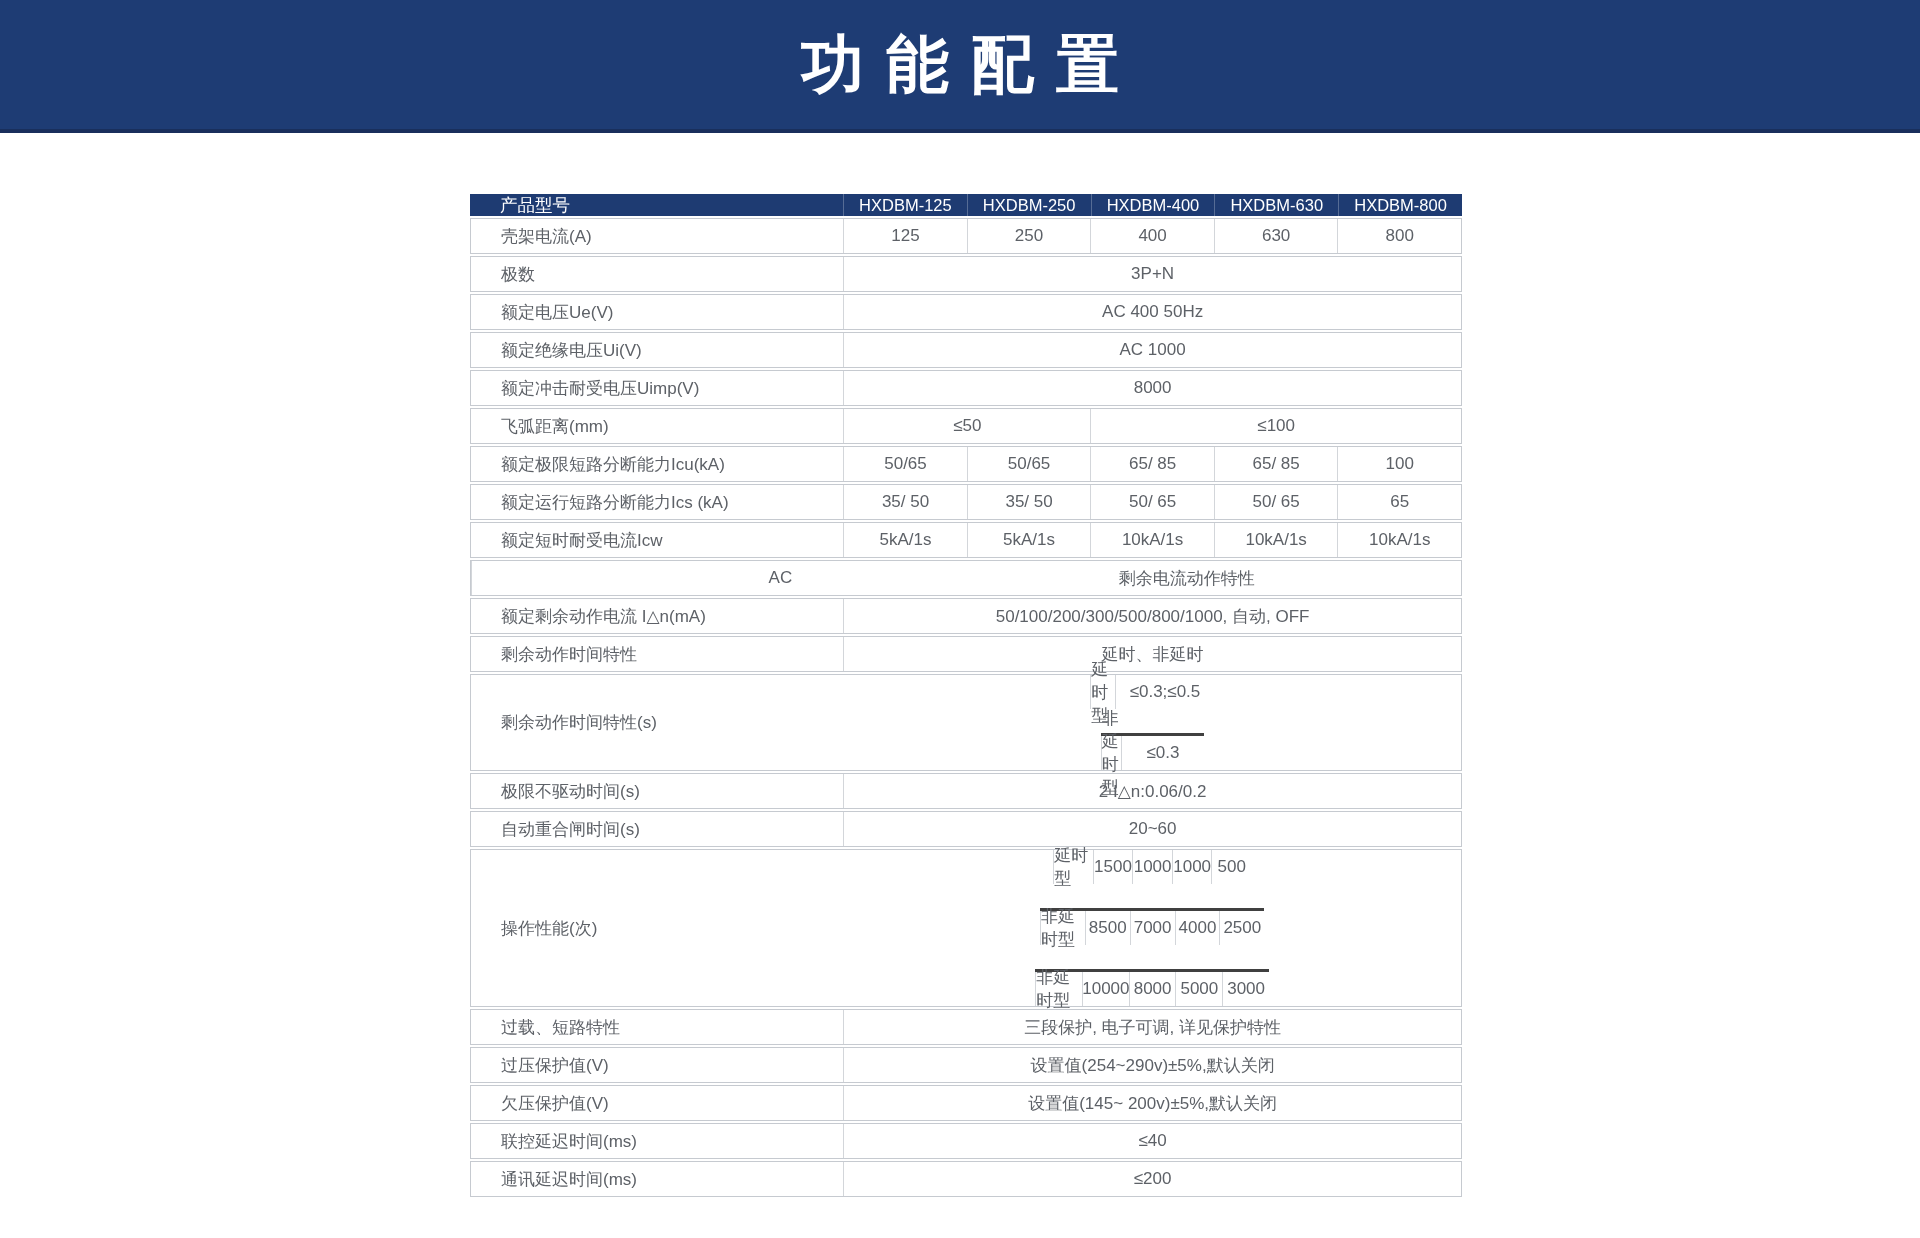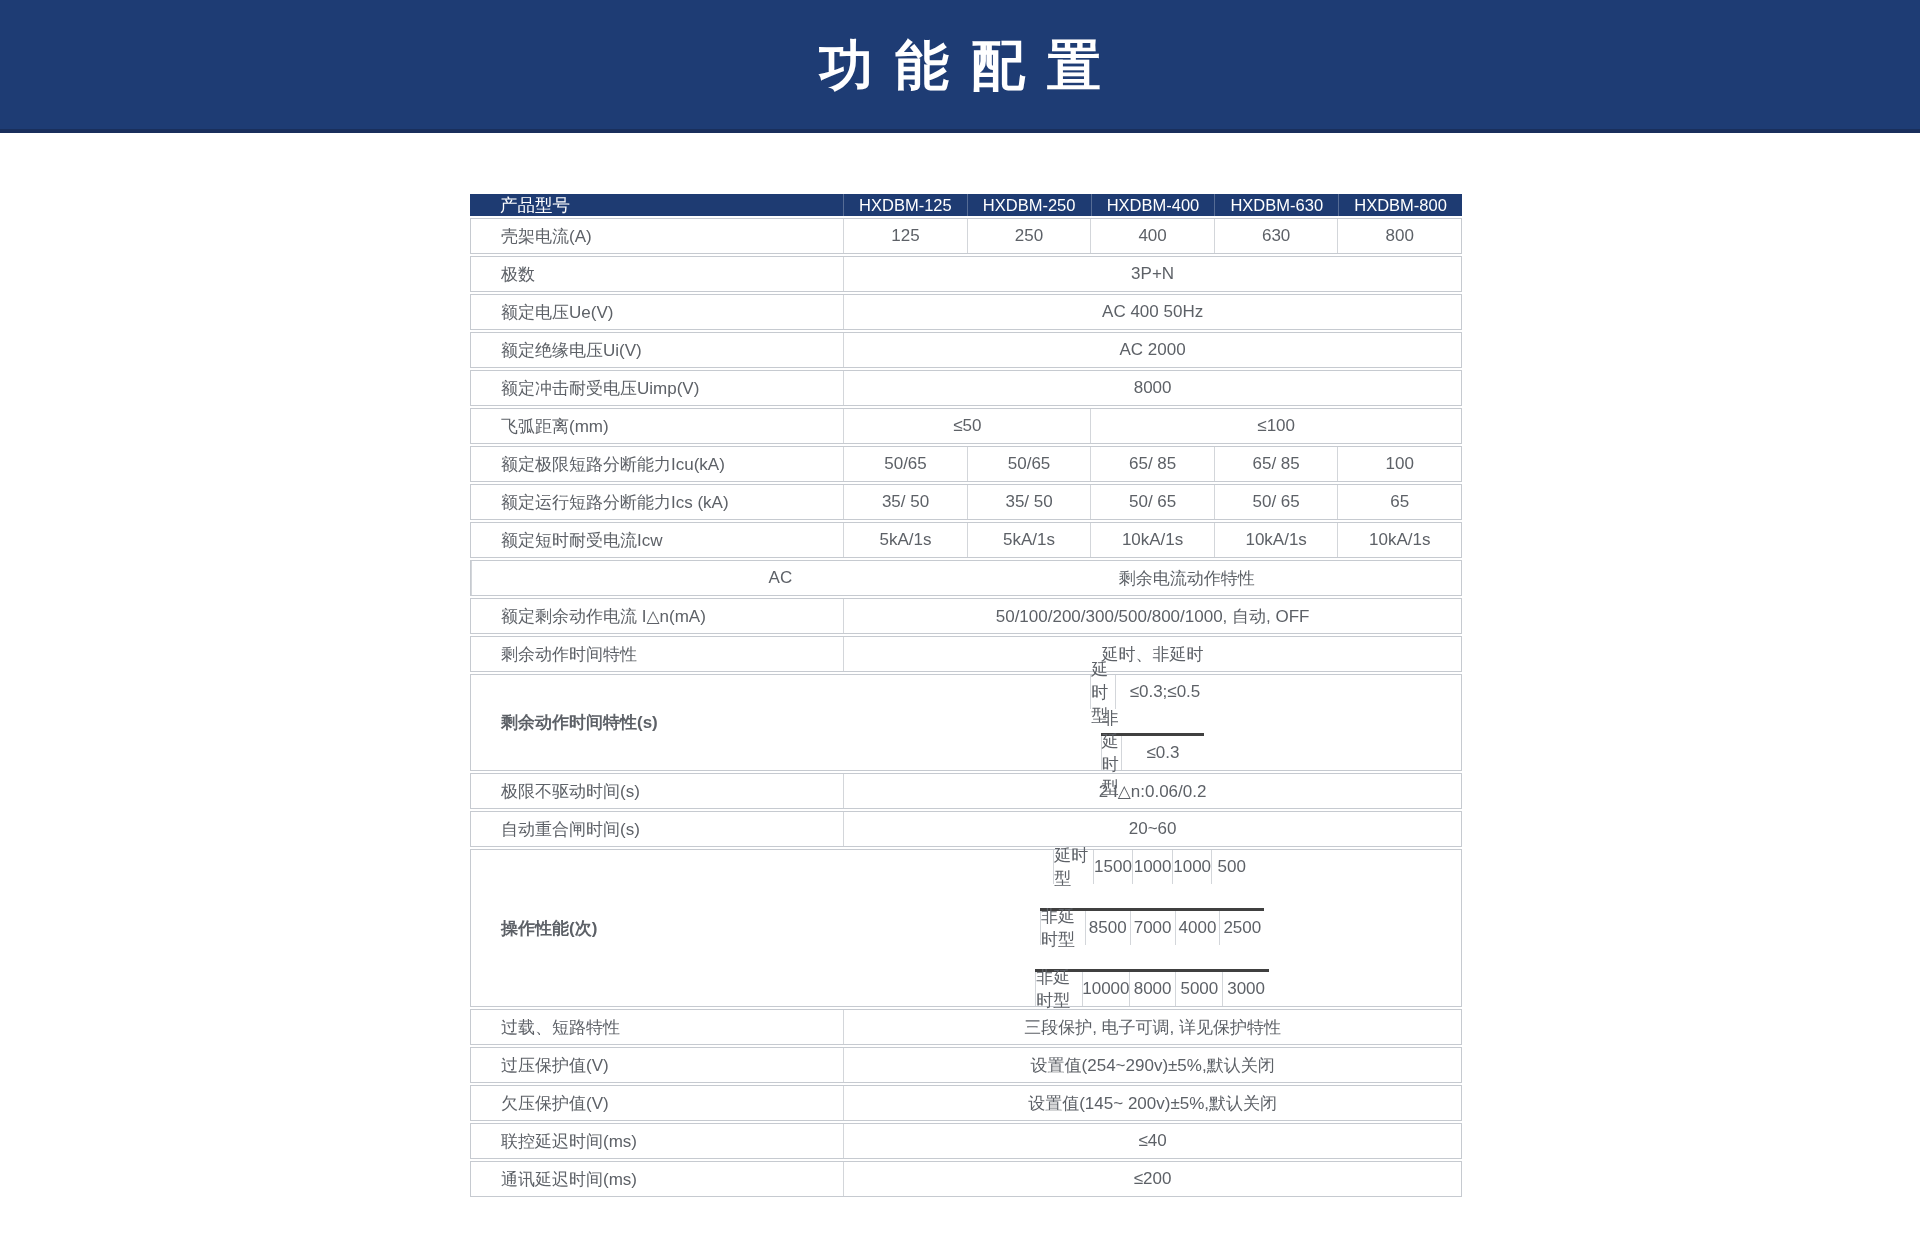--- a/index.html
+++ b/index.html
@@ -7,21 +7,21 @@
     width:1920px;height:1238px;background:#ffffff;position:relative;overflow:hidden;
     font-family:"Liberation Sans","DejaVu Sans",sans-serif;
   }
   
   .banner{
     position:absolute;top:0;left:0;width:1920px;height:133px;
     background:#1e3c74;border-bottom:4px solid #192f5c;box-sizing:border-box;
     display:flex;align-items:center;justify-content:center;
   }
   .banner h1{
-    margin:12px;color:#ffffff;font-size:54px;font-weight:700;
+    margin:12px;color:#ffffff;font-size:63px;font-weight:700;
     letter-spacing:22px;padding-left:22px;line-height:1;
   }
   
   .tbl{
     position:absolute;left:470px;top:194px;width:992px;
     font-size:17px;color:#5d6167;
   }
   .thead{
     display:flex;height:22px;background:#1e3b72;color:#ffffff;
   }
@@ -38,21 +38,21 @@
     display:flex;border:1px solid #c6cad0;margin-top:2px;background:#ffffff;
     box-sizing:border-box;align-items:stretch;
   }
   .cell{
     display:flex;align-items:center;justify-content:center;height:34px;
     box-sizing:border-box;border-left:1px solid #d3d6da;
   }
   .c-label{
     width:37.6%;justify-content:flex-start;padding-left:30px;border-left:none;
   }
-  .multi .c-label{height:auto;font-weight:bold;}
+  .multi .c-label{height:auto;}
   .c-data{width:12.48%;}
   .c-span2{width:24.96%;}
   .c-span3{width:37.44%;}
   .c-rest{flex:1;}
   .subwrap{flex:1;display:flex;flex-direction:column;align-items:center;}
   .subrow{display:flex;}
   .subrow + .subrow{border-top:3px solid #404040;margin-top:24px;}
   .subwrap .c-data{width:20%;}
   .subwrap .cell:first-child{border-left:1px solid #d3d6da;}
 </style>
@@ -85,21 +85,21 @@
       <div class="group">
         <div class="cell c-label">极数</div>
         <div class="cell c-rest">3P+N</div>
       </div>
       <div class="group">
         <div class="cell c-label">额定电压Ue(V)</div>
         <div class="cell c-rest">AC 400 50Hz</div>
       </div>
       <div class="group">
         <div class="cell c-label">额定绝缘电压Ui(V)</div>
-        <div class="cell c-rest">AC 2000</div>
+        <div class="cell c-rest">AC 1000</div>
       </div>
       <div class="group">
         <div class="cell c-label">额定冲击耐受电压Uimp(V)</div>
         <div class="cell c-rest">8000</div>
       </div>
       <div class="group">
         <div class="cell c-label">飞弧距离(mm)</div>
         <div class="cell c-span2">≤50</div>
         <div class="cell c-span3">≤100</div>
       </div>

